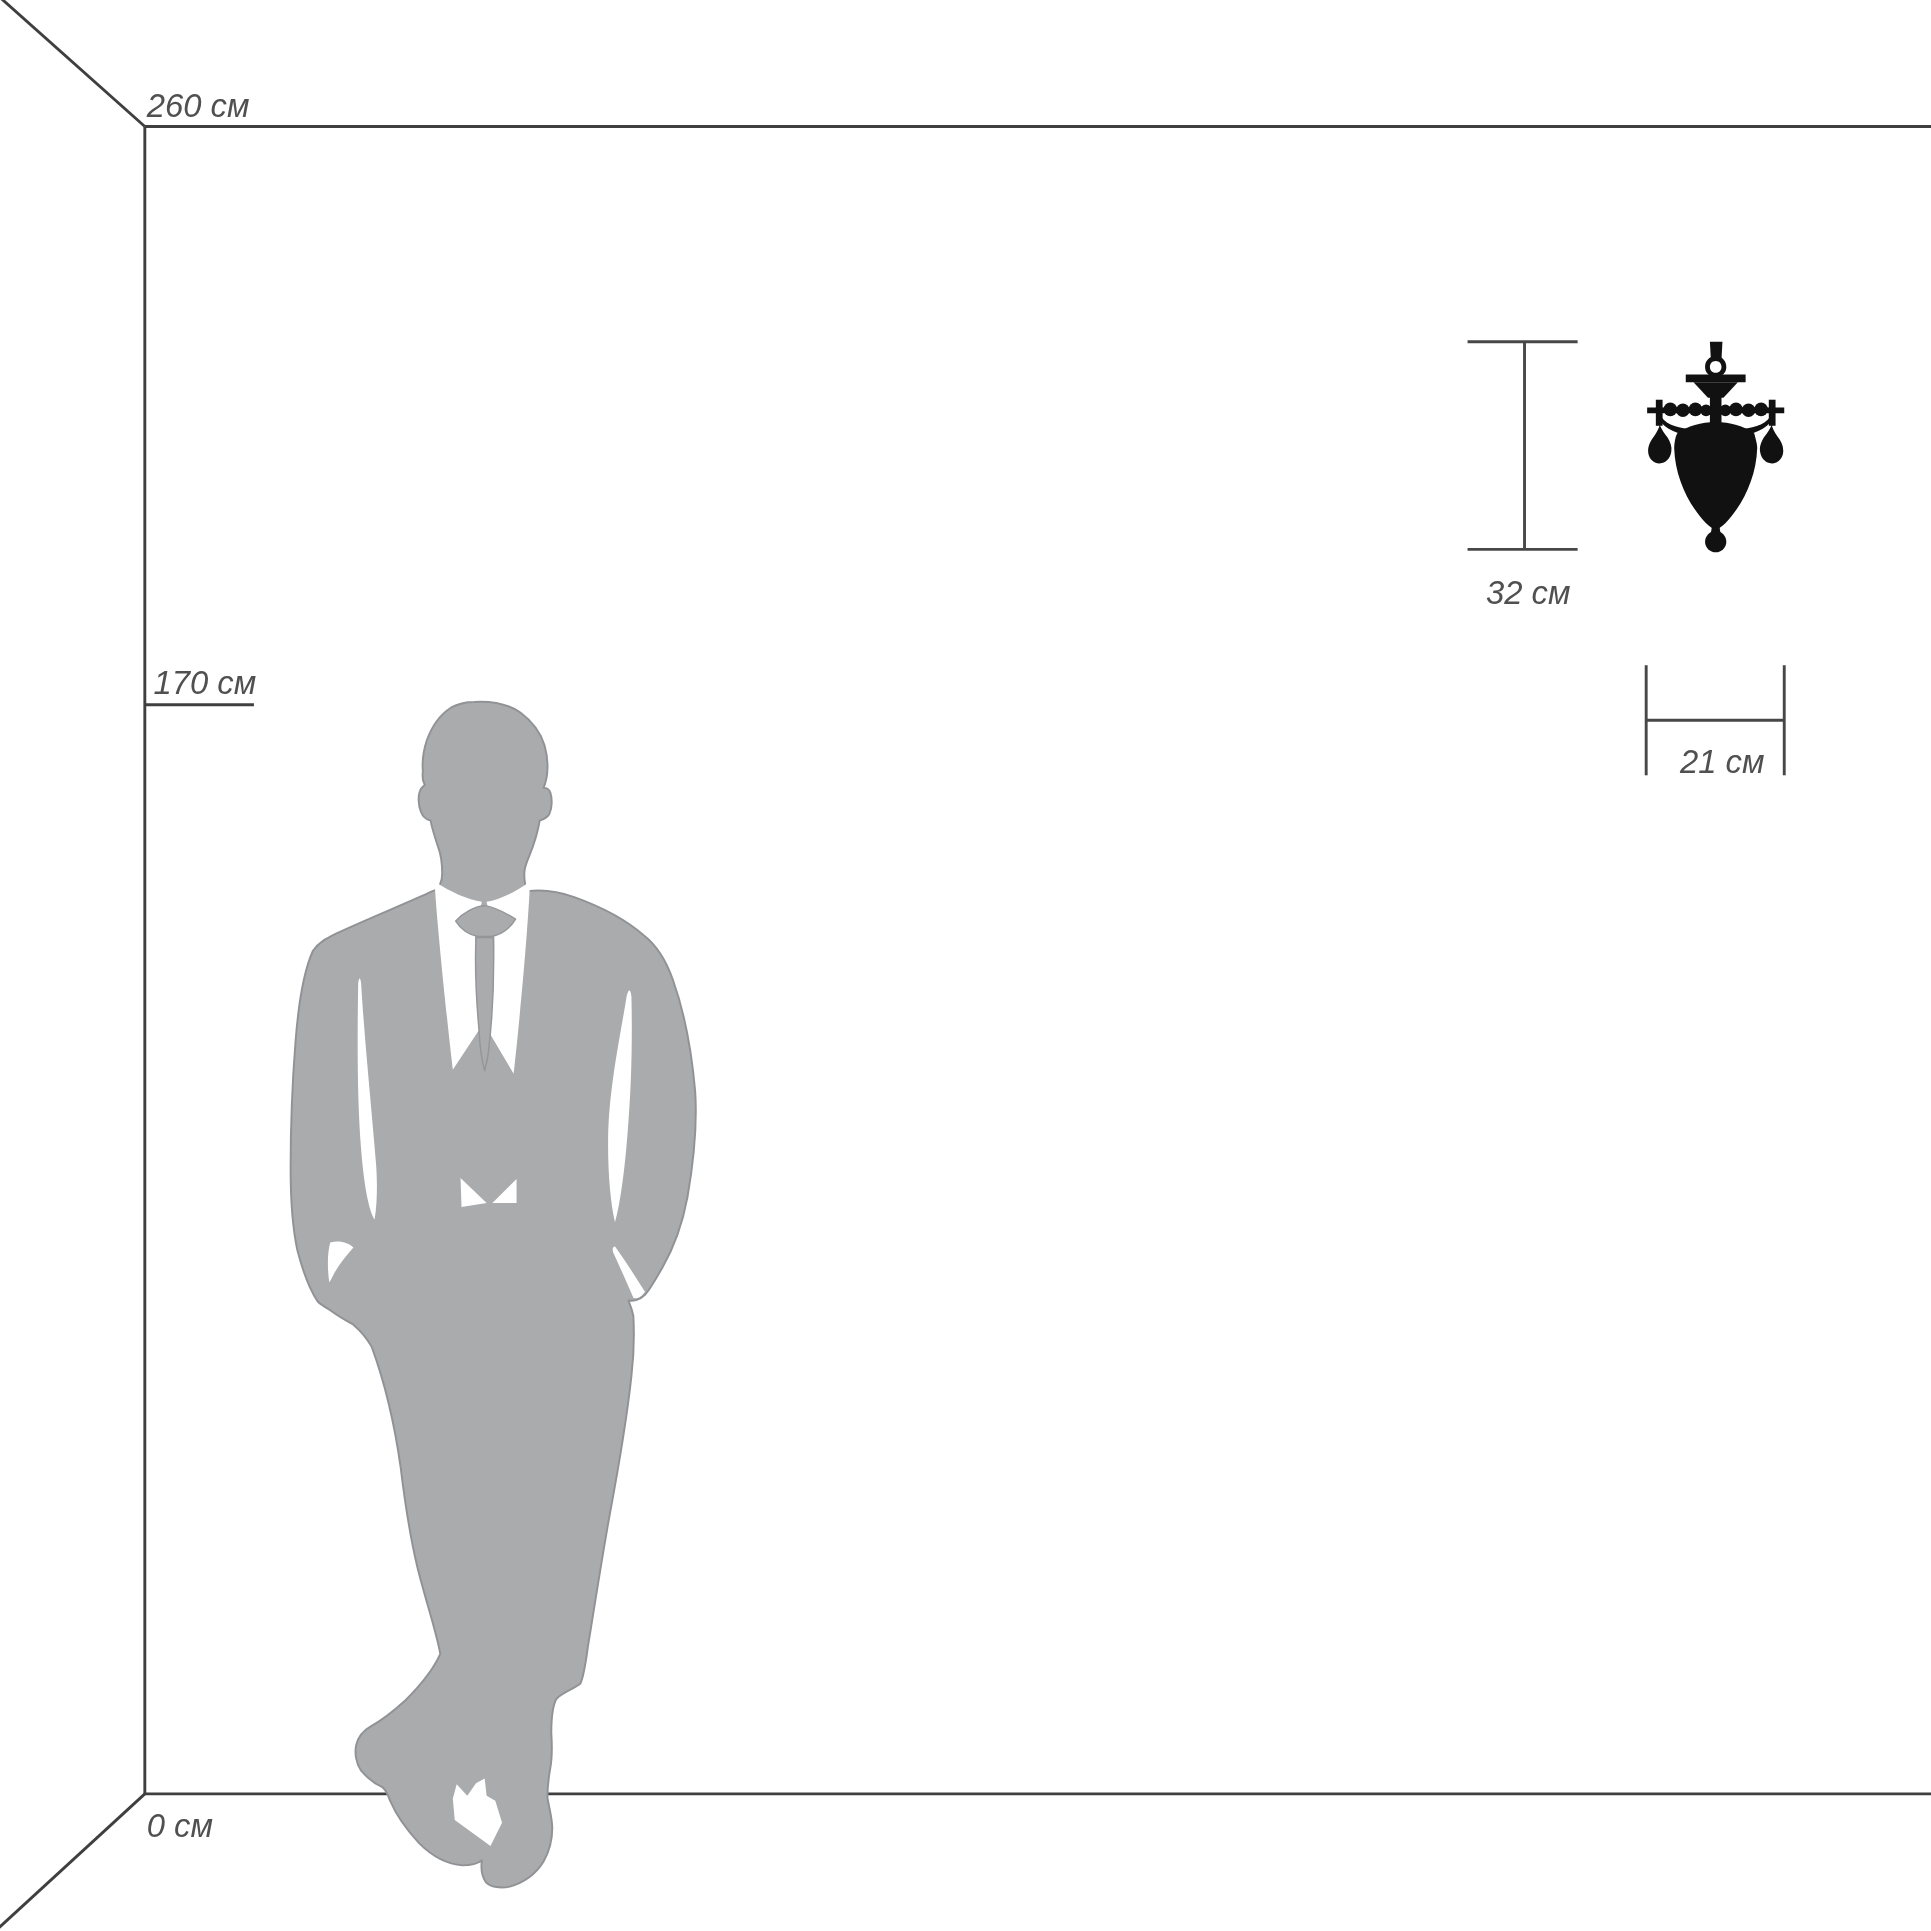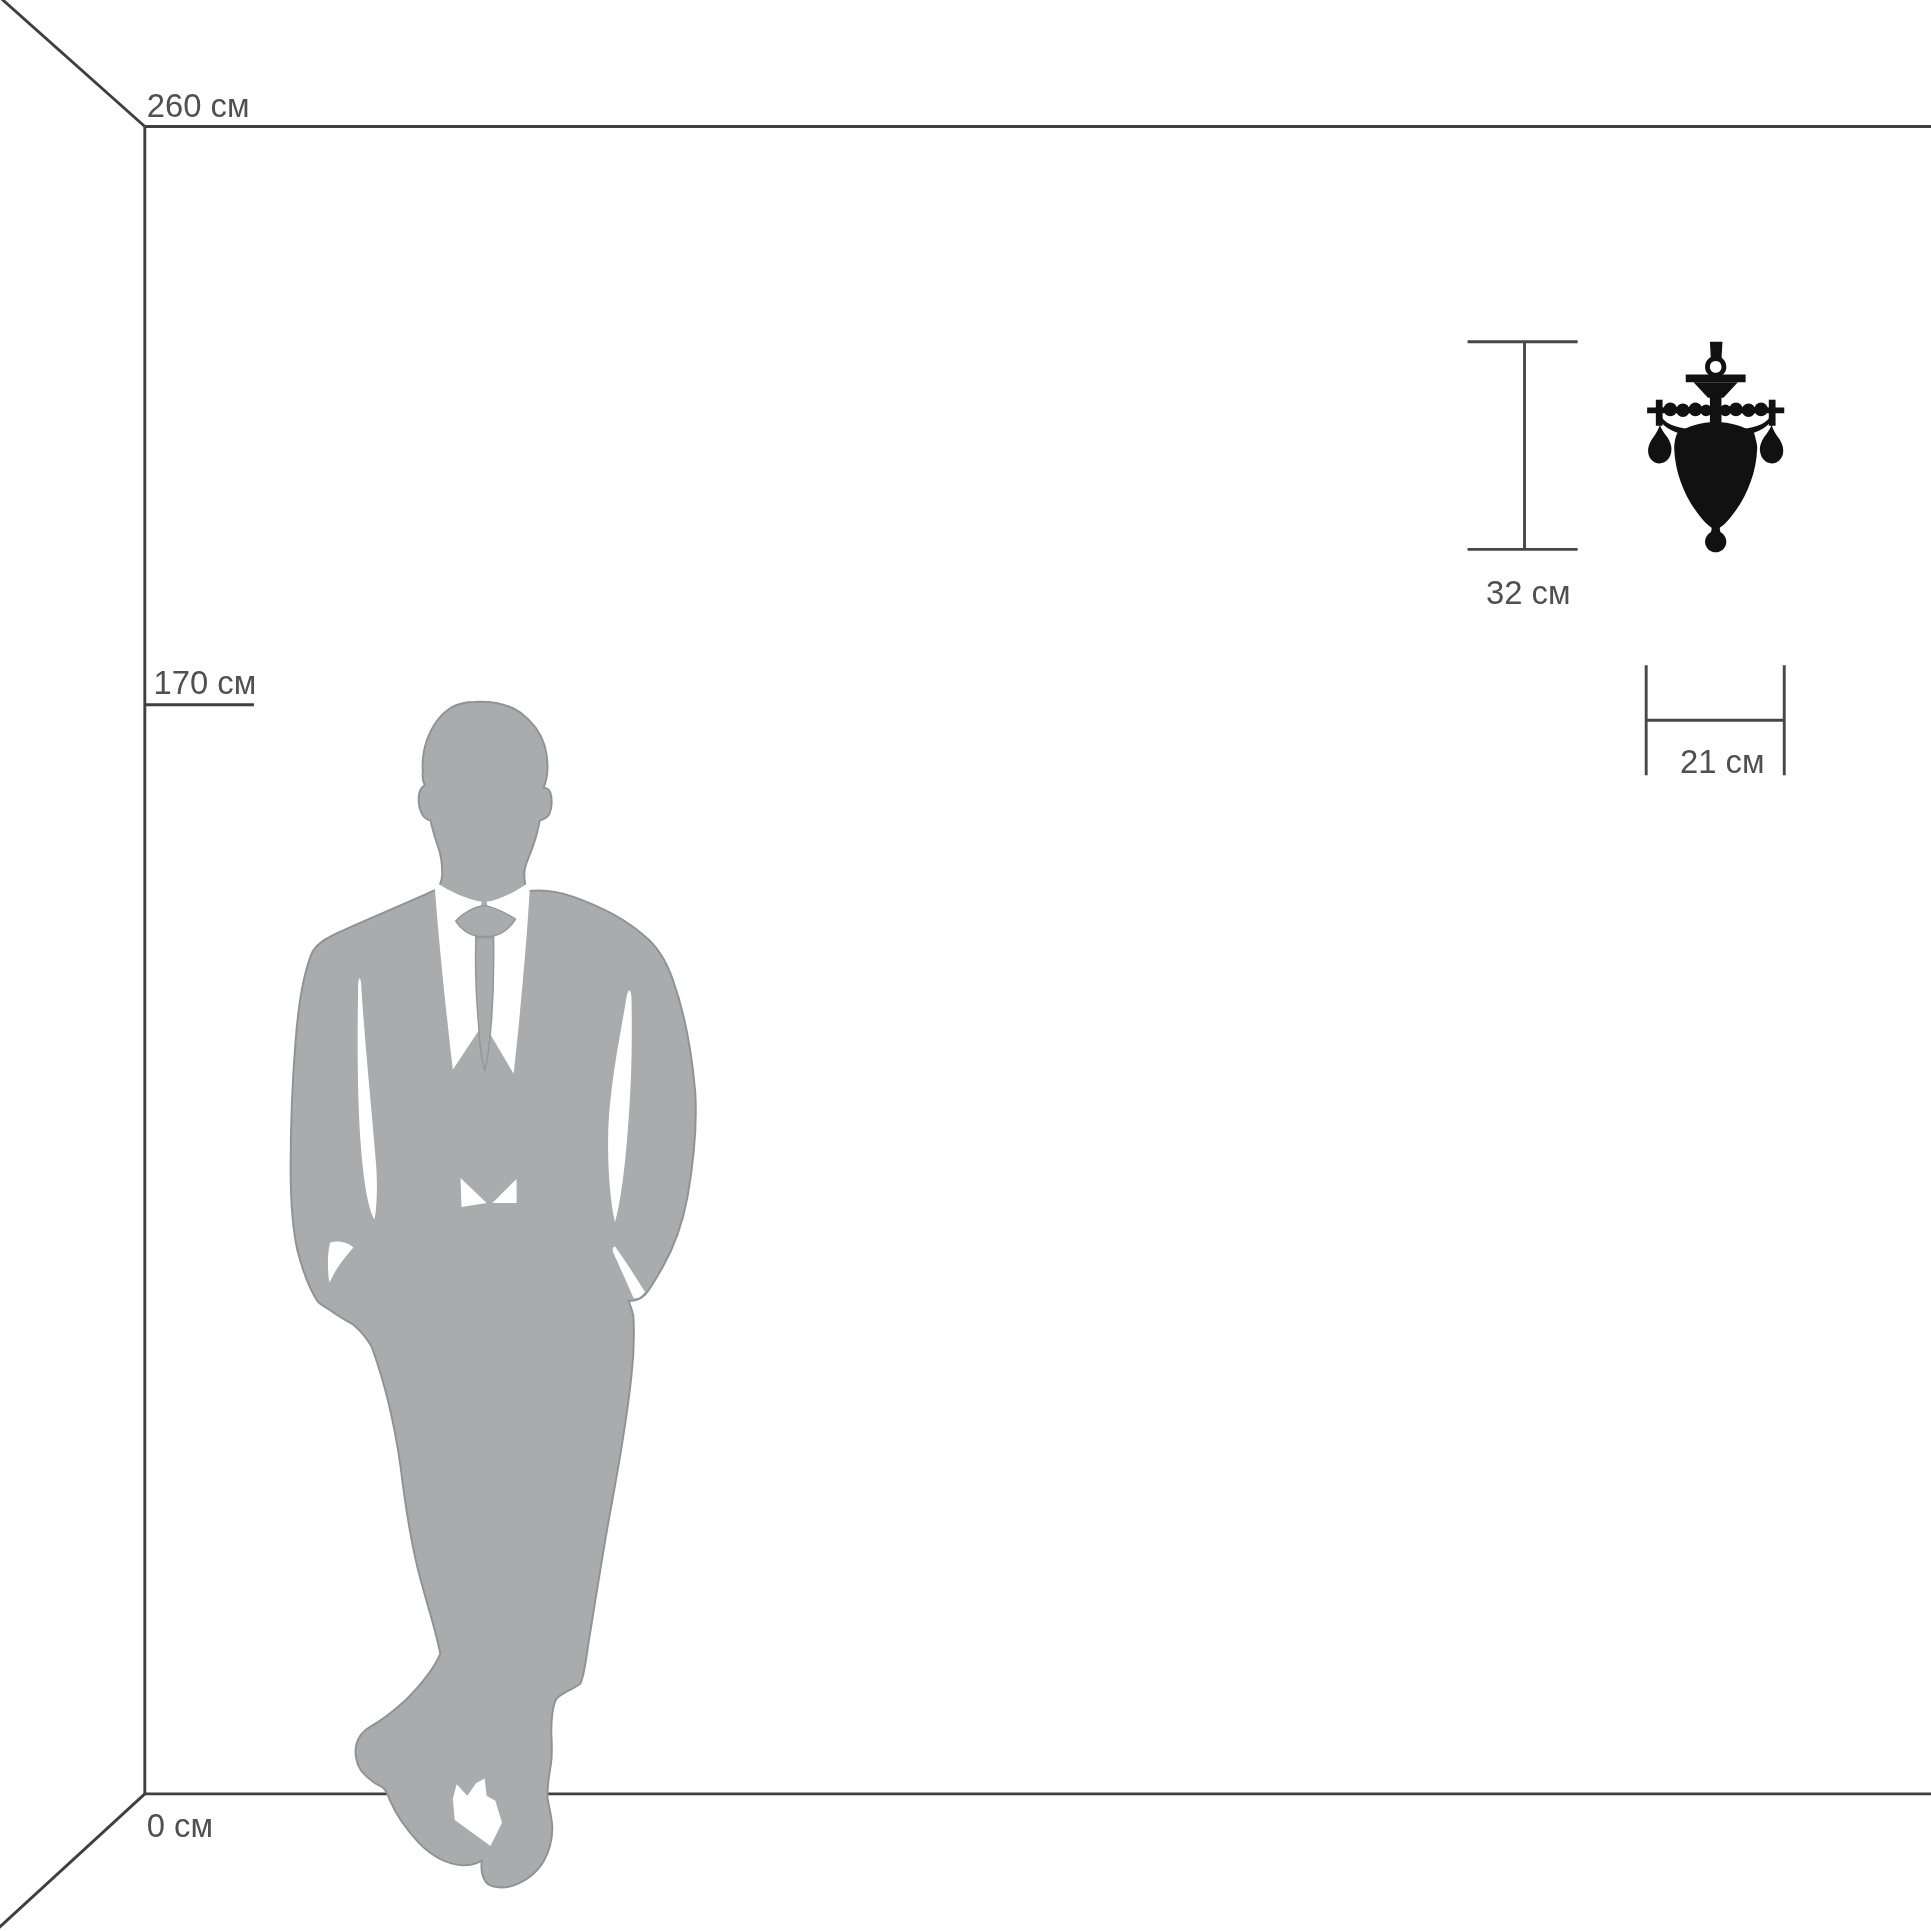--- a/index.html
+++ b/index.html
@@ -1,16 +1,16 @@
 <!DOCTYPE html>
 <html><head>
 <meta charset="utf-8">
 <style>
   html,body{margin:0;padding:0;background:#ffffff;}
-  .page{width:1931px;height:1931px;position:relative;overflow:hidden;background:#ffffff;}
+  .page{width:1931px;height:1931px;position:relative;overflow:hidden;background:#ffffff;font-style:italic;}
   text{font-family:"Liberation Sans",sans-serif;fill:#505050;}
 </style>
 </head>
 <body>
 <div class="page">
 <svg width="1931" height="1931" viewBox="0 0 2000 2000">
 
   <rect x="0" y="0" width="2000" height="2000" fill="#ffffff"></rect>
 
   <line x1="150" y1="131" x2="2000" y2="131" stroke="#3f3f3f" stroke-width="3"></line>

